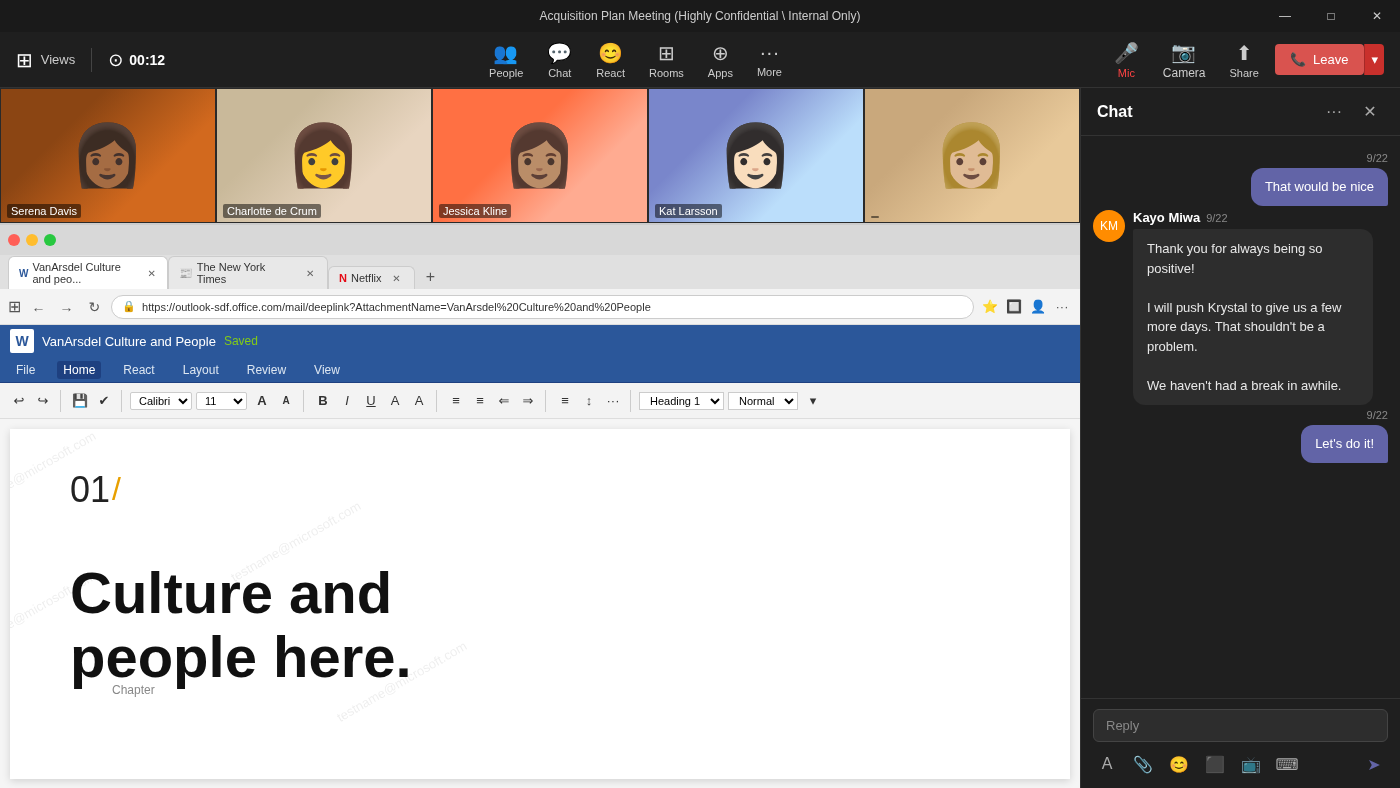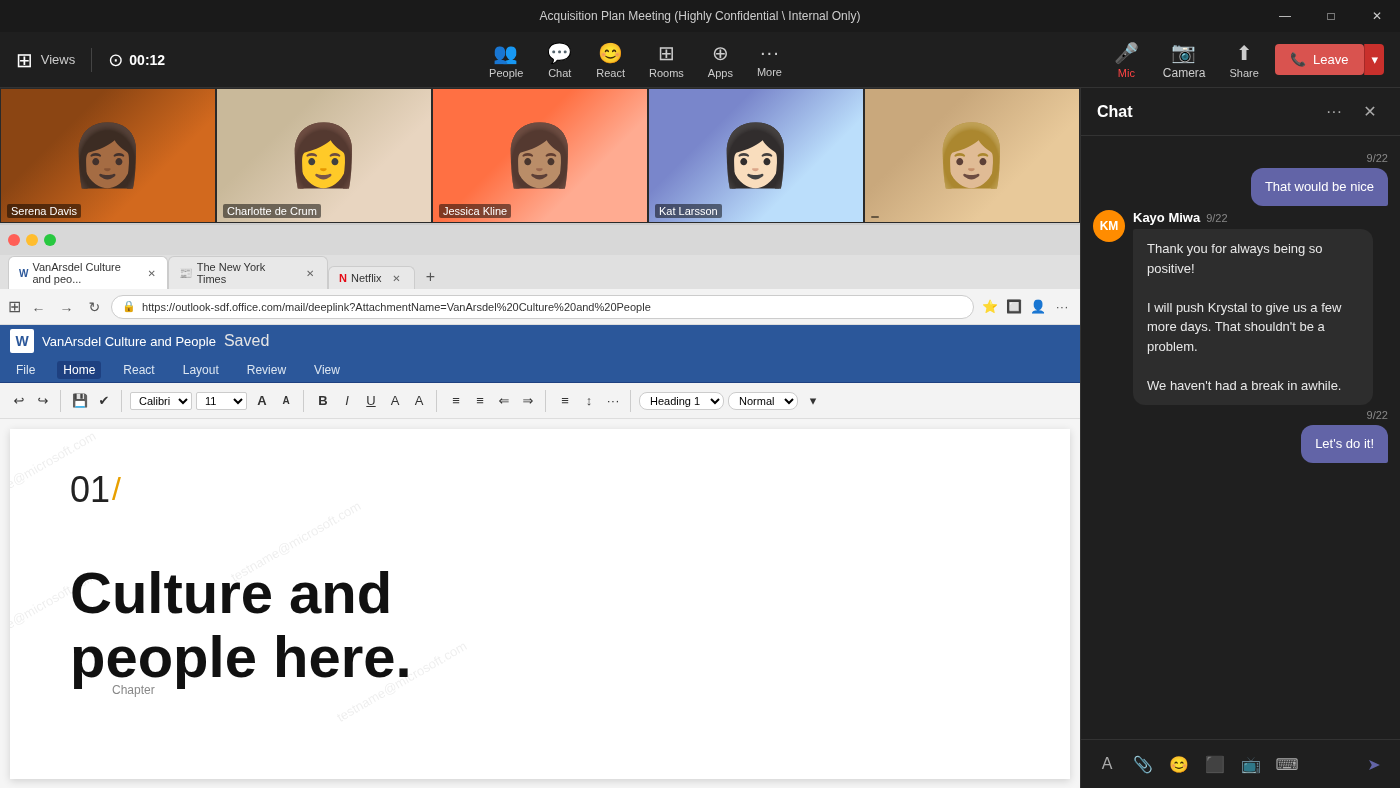--- a/index.html
+++ b/index.html
@@ -372,21 +372,21 @@
       padding: 1px 4px;
       font-size: 11px;
       border: 1px solid #ccc;
       border-radius: 2px;
       background: #fff;
     }
     #word-toolbar .heading-select {
       padding: 1px 6px;
       font-size: 11px;
       border: 1px solid #ccc;
-      border-radius: 8px;
+      border-radius: 0;
       background: #fff;
     }
 
     
     #doc-content {
       background: #f5f5f5;
       padding: 10px;
       min-height: 100%;
     }
     #doc-page {
@@ -485,21 +485,21 @@
     }
     .msg-avatar {
       width: 32px;
       height: 32px;
       border-radius: 50%;
       background: #ff8c00;
       display: flex;
       align-items: center;
       justify-content: center;
       font-size: 12px;
-      font-weight: bold;
+      font-weight: normal;
       color: white;
       flex-shrink: 0;
     }
     .msg-content {
       flex: 1;
     }
     .msg-sender-row {
       display: flex;
       align-items: baseline;
       gap: 6px;
@@ -719,21 +719,21 @@
             <div class="nav-icon">🔲</div>
             <div class="nav-icon">👤</div>
             <div class="nav-icon">···</div>
           </div>
         </div>
 
         <div id="word-doc">
           <div id="word-titlebar">
             <div class="word-icon">W</div>
             <span>VanArsdel Culture and People</span>
-            <span style="font-size:16px;color:#e5e5e5;">Saved</span>
+            <span style="font-size:12px;color:#84cc16;">Saved</span>
           </div>
           <div id="word-menu">
             <span class="menu-item">File</span>
             <span class="menu-item active">Home</span>
             <span class="menu-item">React</span>
             <span class="menu-item">Layout</span>
             <span class="menu-item">Review</span>
             <span class="menu-item">View</span>
           </div>
           <div id="word-toolbar">
@@ -848,20 +848,23 @@
       <div class="msg-bubble-right">
         <div style="text-align:right;font-size:11px;color:#888;margin-bottom:4px;">9/22</div>
         <div class="bubble">
           <span>Let's do it!</span>
         </div>
       </div>
 
     </div>
 
     <div id="chat-input-area">
+      <div id="chat-input-box">
+        <span style="color:#888;">Reply</span>
+      </div>
       <div id="chat-toolbar">
         <div class="ct-btn" title="Format">A</div>
         <div class="ct-btn" title="Attach">📎</div>
         <div class="ct-btn" title="Emoji">😊</div>
         <div class="ct-btn" title="Giphy">⬛</div>
         <div class="ct-btn" title="Sticker">📺</div>
         <div class="ct-btn" title="More">⌨</div>
         <div class="send-btn">➤</div>
       </div>
     </div>

